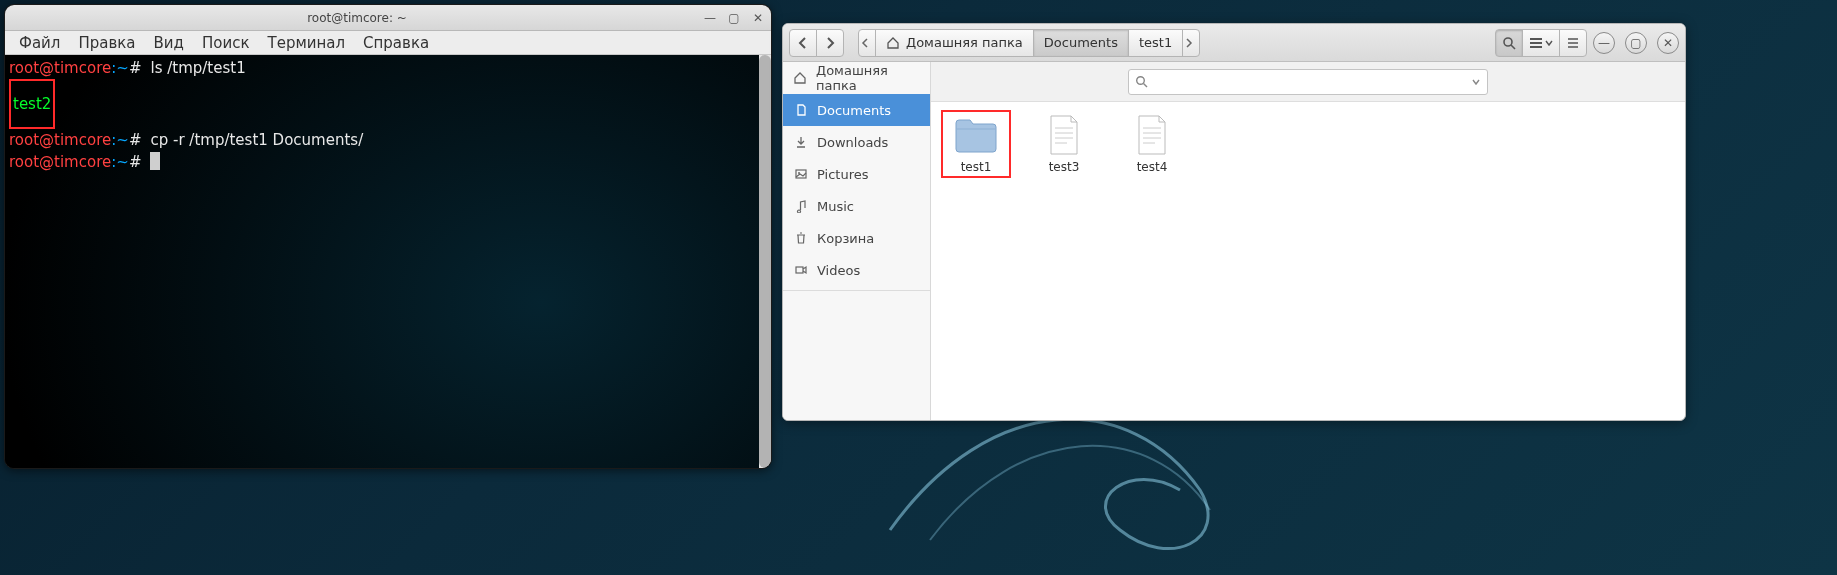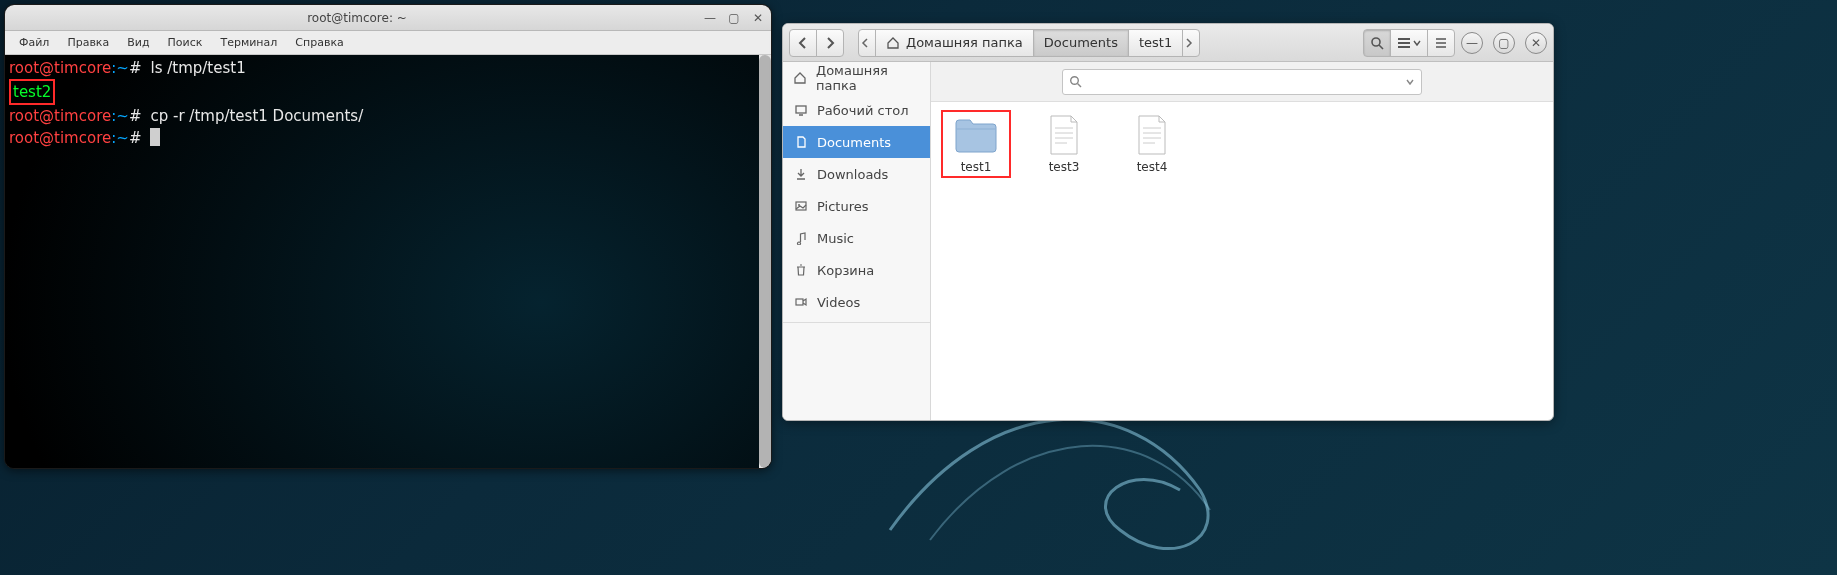--- a/index.html
+++ b/index.html
@@ -17,41 +17,41 @@
   }
   .titlebar {
     height:26px; background:linear-gradient(#e8e8e8,#d6d6d6); display:flex; align-items:center;
     padding:0 6px; font-size:12px; color:#444; border-bottom:1px solid #b8b8b8;
   }
   .titlebar .title-text { flex:1; text-align:center; }
   .titlebar .win-ctrls { display:flex; gap:10px; font-size:12px; color:#555; }
   .titlebar .win-ctrls span { cursor:pointer; width:14px; text-align:center; }
   .menubar {
     height:24px; background:#ededed; display:flex; align-items:center; gap:2px; padding:0 6px;
-    font-size:11px; color:#333; border-bottom:1px solid #c8c8c8;
+    font-size:15px; color:#333; border-bottom:1px solid #c8c8c8;
   }
   .menubar span { padding:2px 8px; cursor:pointer; }
   .term-body {
     font-family:"DejaVu Sans Mono","Liberation Mono",monospace; font-size:15px; line-height:22px;
     color:#05fd2a; padding:2px 4px; position:relative; height:calc(100% - 50px);
     background:radial-gradient(ellipse 900px 700px at 70% 60%,#05232f 0%,#000 60%);
     white-space:pre;
   }
   .prompt-user { color:#ff4141; }
   .prompt-path { color:#06a7ff; }
   .cmd-text { color:#e8e8e8; }
   .out-text { color:#05fd2a; }
-  .hl-box { border:2px solid #ff2a2a; display:inline-block; padding:0 2px; }
+  .hl-box { border:2px solid #ff2a2a; display:inline-block; padding:12px 2px; }
   .cursor-block { display:inline-block; width:10px; height:18px; background:#cfcfcf; vertical-align:-3px; }
   .term-scroll { position:absolute; right:0; top:50px; bottom:0; width:12px; background:#e6e6e6; }
   .term-scroll .thumb { background:#b3b3b3; width:100%; height:100%; border-radius:6px; }
 
   
   .fm-window {
-    position:absolute; left:782px; top:23px; width:772px; height:398px;
+    position:absolute; left:782px; top:23px; width:904px; height:398px;
     background:#fff; border:1px solid #b6b6b6; border-radius:6px; overflow:hidden;
     box-shadow:0 2px 12px rgba(0,0,0,.4);
   }
   .fm-toolbar {
     height:38px; background:linear-gradient(#eaeaea,#dadada); border-bottom:1px solid #bfbfbf;
     display:flex; align-items:center; padding:0 6px; gap:6px; font-size:13px; color:#333;
   }
   .tb-btn {
     height:28px; min-width:28px; padding:0 6px; display:flex; align-items:center; justify-content:center;
     background:linear-gradient(#fbfbfb,#e6e6e6); border:1px solid #b4b4b4; border-radius:4px; cursor:pointer;
@@ -205,29 +205,20 @@
 
   <div class="fm-body">
     <div class="fm-sidebar">
       <div class="side-item">
         <span class="ico">
             <svg width="14" height="14" viewBox="0 0 14 14">
               <path d="M2 7 L7 2 L12 7 L12 12 L2 12 Z" fill="none" stroke="#666" stroke-width="1.3"></path>
             </svg>
           </span>
         <span>Домашняя папка</span>
-      </div>
-      <div class="side-item">
-        <span class="ico">
-            <svg width="14" height="14" viewBox="0 0 14 14">
-              <rect x="2" y="3" width="10" height="7" fill="none" stroke="#666" stroke-width="1.3"></rect>
-              <line x1="5" y1="12" x2="9" y2="12" stroke="#666" stroke-width="1.3"></line>
-            </svg>
-          </span>
-        <span>Рабочий стол</span>
       </div>
       <div class="side-item active">
         <span class="ico">
             <svg width="14" height="14" viewBox="0 0 14 14">
               <path d="M4 2 L9 2 L11 4 L11 12 L4 12 Z" fill="none" stroke="#fff" stroke-width="1.3"></path>
             </svg>
           </span>
         <span>Documents</span>
       </div>
       <div class="side-item">

